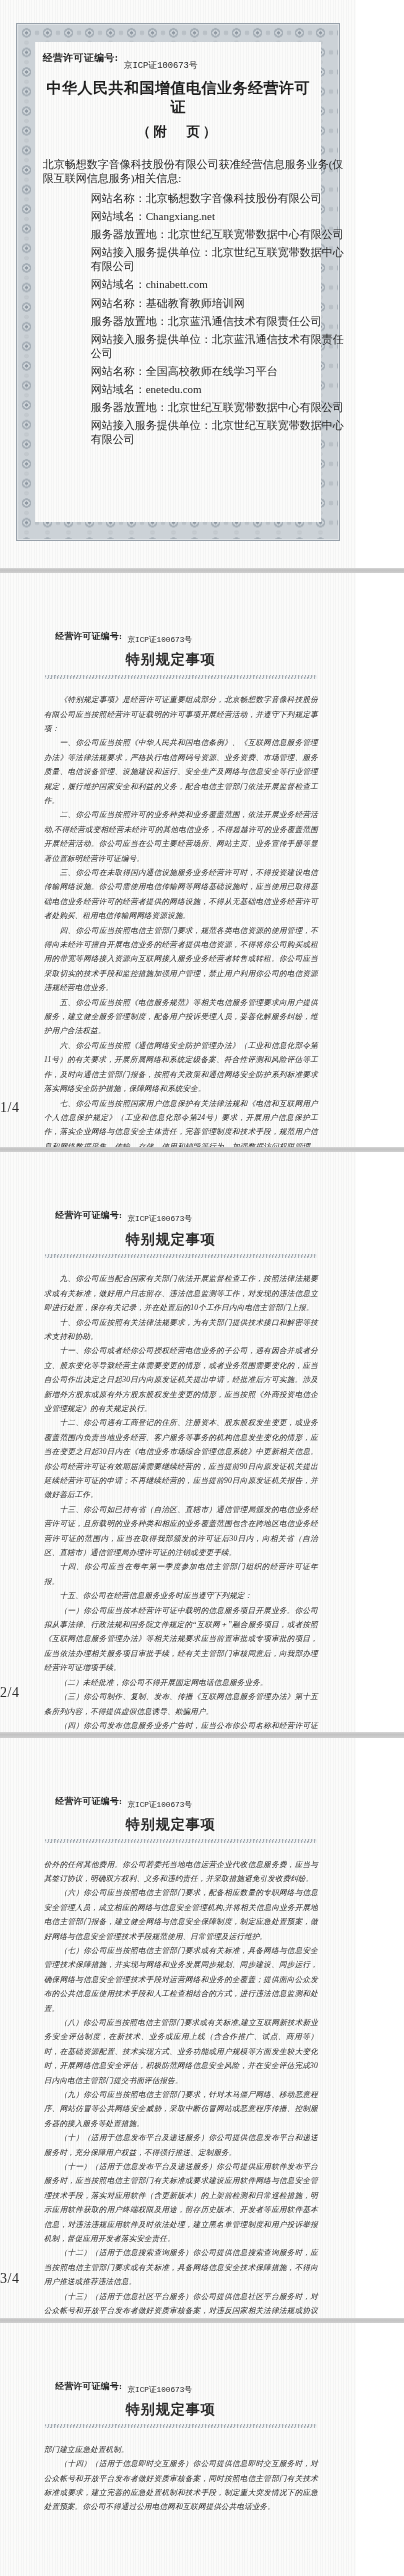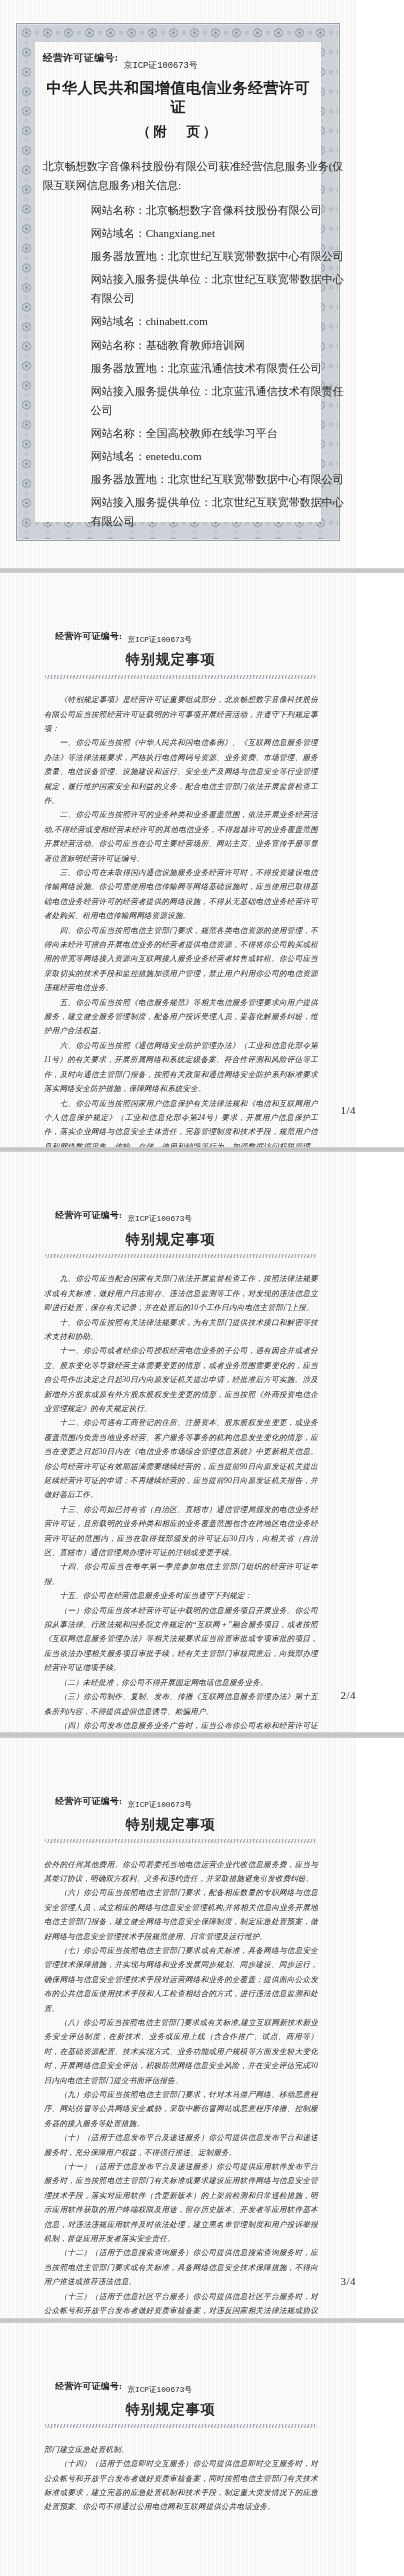--- a/index.html
+++ b/index.html
@@ -33,40 +33,40 @@
     background-color:#fbfbfa;
     background-image:repeating-linear-gradient(90deg, rgba(120,128,136,0.05) 0 1px, rgba(255,255,255,0) 1px 2.6px);
     padding:10.3px 7.2px 0 7.7px;
     box-sizing:border-box;
   }
   .lic-header { display:flex; align-items:flex-start; }
   .lic-num-label { font-size:9.8px; font-weight:600; letter-spacing:0.5px; }
   .lic-num { font-size:8.8px; margin:7.7px 0 0 5.2px; font-family:"Liberation Mono","DejaVu Sans Mono",monospace; }
   .lic-title { font-size:15px; font-weight:700; text-align:center; letter-spacing:0.5px; margin:7.2px 0 0; }
   .lic-subtitle { font-size:13.4px; font-weight:700; text-align:center; letter-spacing:3.1px; margin:6.2px 0 0; }
-  .lic-body { width:309px; margin-top:15.5px; font-size:11px; line-height:19px; }
+  .lic-body { width:309px; margin-top:15.5px; font-size:11px; line-height:14px; }
   .lic-intro { margin:0 0 6.2px; }
   .lic-line { margin-bottom:4.1px;margin-left:48px; }
 
   
   .page-special { padding:0 38px 0 44px; box-sizing:border-box; }
   .h1115 { height:574px; } .h1125 { height:580px; } .h1069 { height:551px; }
   .sp-header { display:flex; align-items:flex-start; padding:58px 0 0 11.3px; }
   .sp-label { font-size:8.8px; font-weight:600; letter-spacing:0.3px; }
   .sp-number { font-size:7.7px; margin:4.1px 0 0 5.2px; font-family:"Liberation Mono","DejaVu Sans Mono",monospace; }
   .sp-title { font-size:14px; font-weight:700; text-align:center; letter-spacing:1px; margin:6.2px 20.6px 0 0; color:#2a2a2a; }
   .wavy {
     width:272px; height:4.1px; margin:5.2px auto 0;
     background:repeating-linear-gradient(105deg, #949ca4 0 1px, #d4d9dd 1px 1.5px, #eef0f1 1.5px 3.1px);
     border-radius:1px; opacity:0.85;
   }
   .sp-body { margin-top:14.4px; font-size:7.5px; line-height:14.4px; letter-spacing:0.2px; text-align:justify; color:#1b1b1b; }
   .para { margin:0; text-indent:2.1em;font-style:italic; }
   .para.no-indent { text-indent:0; }
-  .sp-pagenum { position:absolute; left:0; right:0; bottom:31px; text-align:right; font-size:11px; letter-spacing:0.5px; color:#2c2c2c; }
+  .sp-pagenum { position:absolute; left:0; right:0; bottom:31px; text-align:left; font-size:14px; letter-spacing:0.5px; color:#2c2c2c; }
 </style>
 </head>
 <body>
 
 <div class="doc">
 
   <section class="page page-license">
     <div class="ornate-frame">
       <div class="frame-inner">
         <div class="lic-header">

